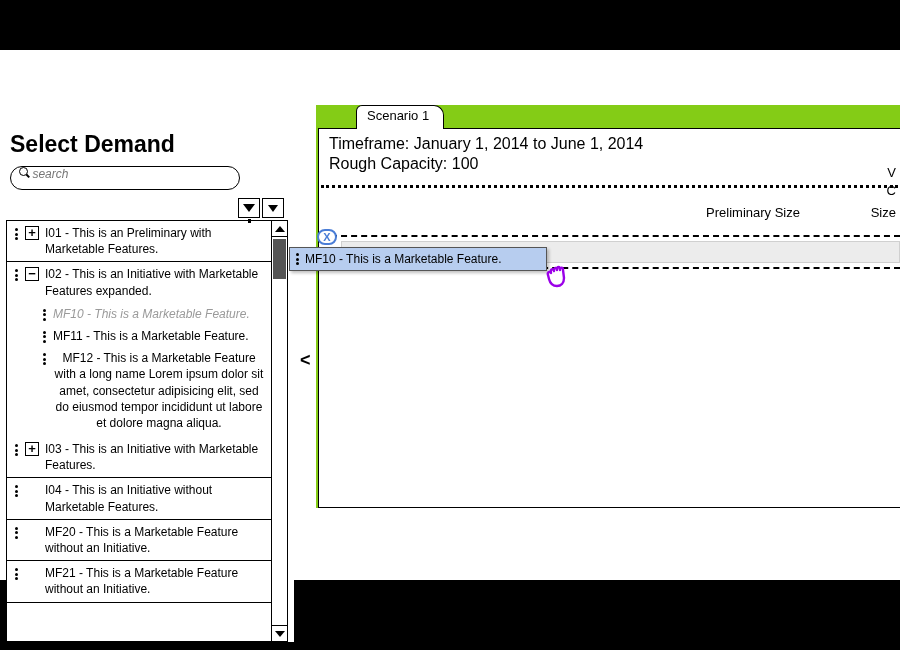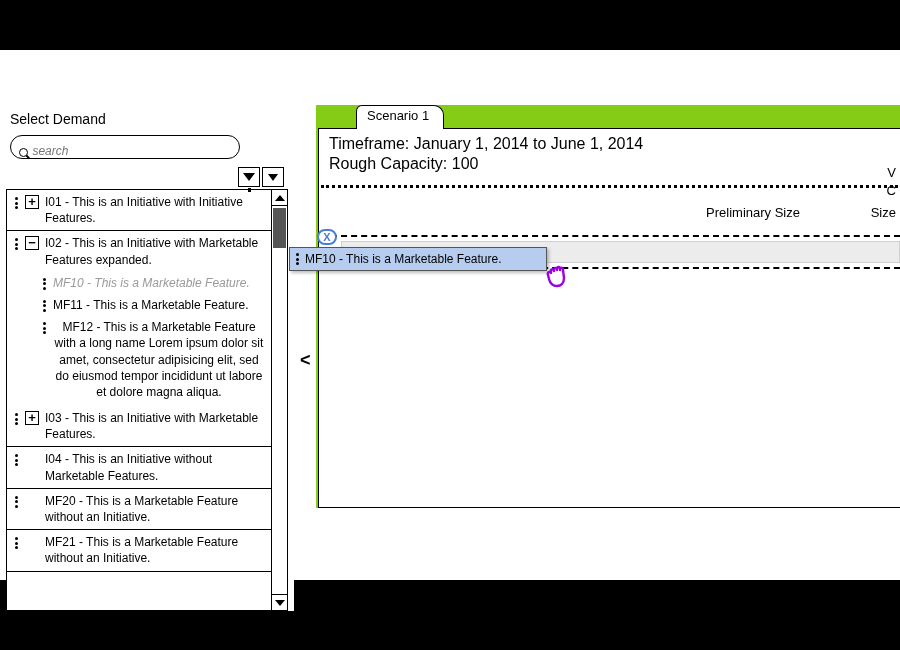--- a/index.html
+++ b/index.html
@@ -1,23 +1,23 @@
 <!DOCTYPE html>
 <html><head>
 <meta charset="utf-8">
 <style>
   * { box-sizing: border-box; margin: 0; padding: 0; }
   body { font-family: "Comic Sans MS", "Segoe Script", cursive, sans-serif; background: #000; width: 900px; height: 650px; overflow: hidden; position: relative; }
   .stage { position: absolute; left: 0; top: 50px; width: 900px; height: 530px; background: #fff; }
 
   
   .sidebar { position: absolute; left: 6px; top: 55px; width: 288px; background: #fff; }
-  .panel-title { font-size: 14px; font-weight: normal; padding: 6px 4px 8px 4px; }
+  .panel-title { font-size: 23px; font-weight: bold; padding: 6px 4px 8px 4px; margin-top: 20px; }
   .search-wrap { margin: 0 4px 8px 4px; }
-  .search { width: 230px; height: 24px; border: 1.8px solid #000; border-radius: 12px; display: flex; align-items: flex-end; padding: 0 8px; gap: 4px; font-size: 12px; }
+  .search { width: 230px; height: 24px; border: 1.8px solid #000; border-radius: 12px; display: flex; align-items: flex-start; padding: 0 8px; gap: 4px; font-size: 12px; }
   .search input { border: none; outline: none; font-family: inherit; font-style: italic; width: 100%; font-size: 12px; background: transparent; }
   .mag { width: 10px; height: 10px; display: inline-block; position: relative; }
   .mag::before { content:""; position:absolute; width:7px; height:7px; border:1.5px solid #000; border-radius:50%; left:0; top:0;}
   .mag::after { content:""; position:absolute; width:4px; height:1.5px; background:#000; left:7px; top:8px; transform:rotate(45deg);}
   .toolbar-row { display:flex; justify-content:flex-end; gap:2px; padding: 0 10px 2px 0; }
   .tool-btn { width:22px; height:20px; border:1.8px solid #000; background:#fff; display:flex; align-items:center; justify-content:center; }
   .funnel { width:0; height:0; border-left:6px solid transparent; border-right:6px solid transparent; border-top:8px solid #000; position:relative;}
   .funnel::after{content:""; position:absolute; left:-1.5px; top:7px; width:3px; height:4px; background:#000;}
   .caret-down { width:0;height:0;border-left:5px solid transparent;border-right:5px solid transparent;border-top:7px solid #000;}
 
@@ -97,21 +97,21 @@
     <div class="list-box">
       <div class="list-inner">
 
         <div class="row">
           <div class="grip">
               <span></span>
               <span></span>
               <span></span>
             </div>
           <div class="expander">+</div>
-          <div class="row-text">I01 - This is an Initiative with Initiative Features.</div>
+          <div class="row-text">I01 - This is an Preliminary with Marketable Features.</div>
         </div>
 
         <div class="row" style="border-bottom:none">
           <div class="grip">
               <span></span>
               <span></span>
               <span></span>
             </div>
           <div class="expander">−</div>
           <div class="row-text">I02 - This is an Initiative with Marketable Features expanded.</div>

